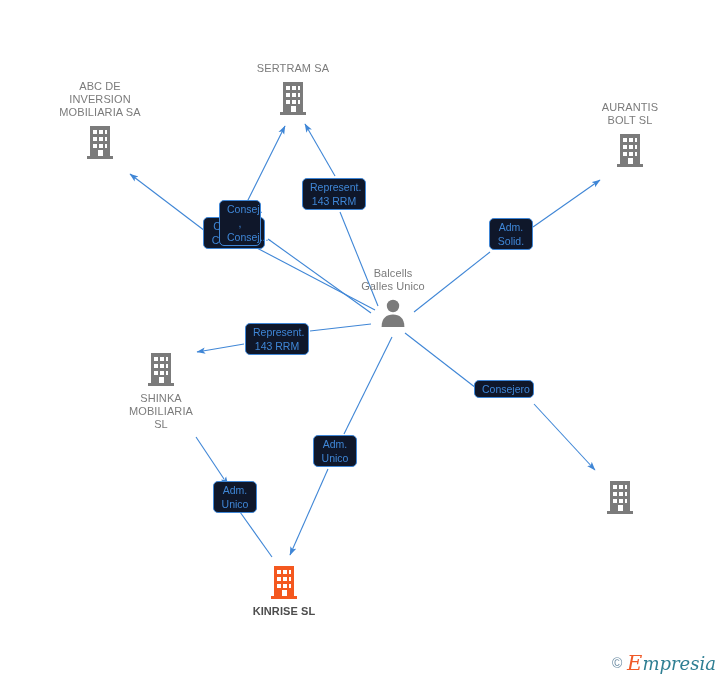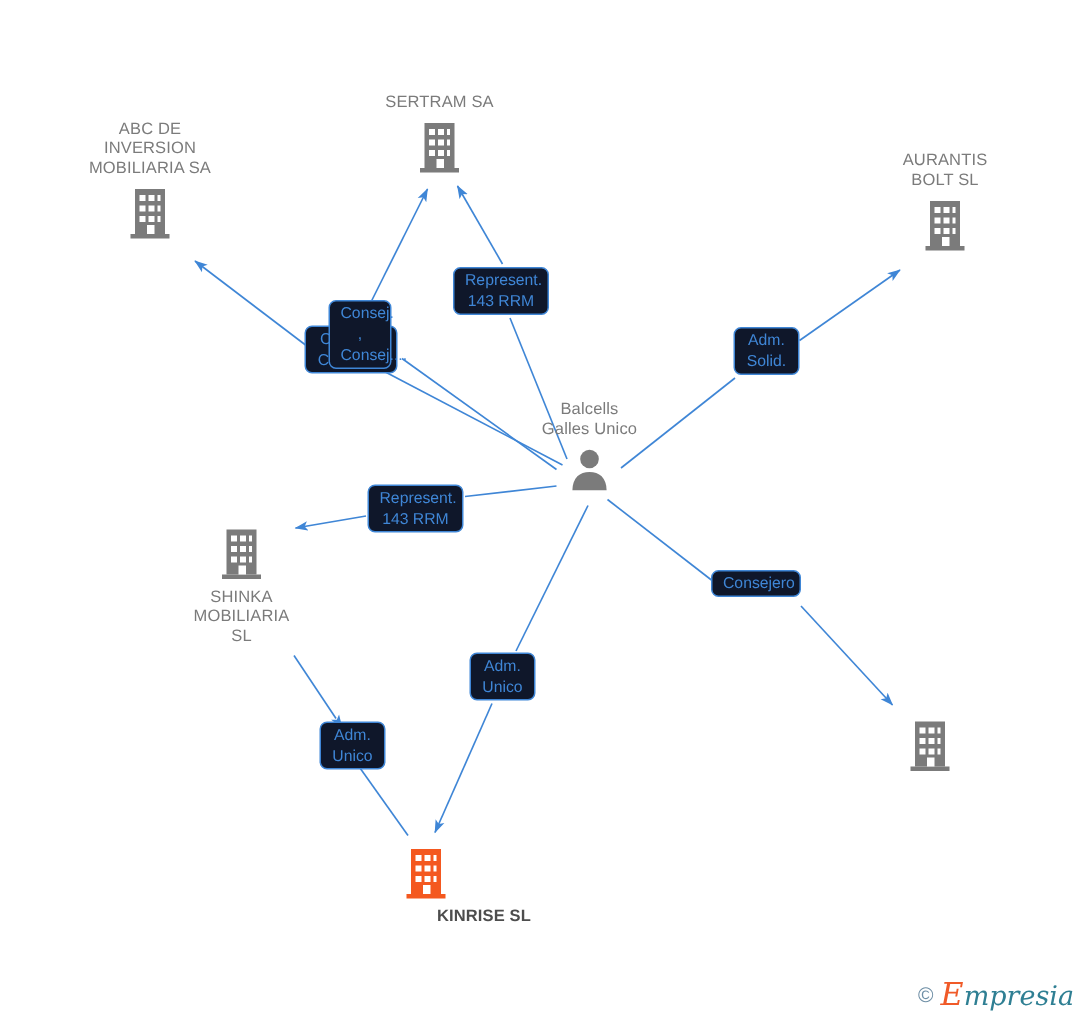--- a/index.html
+++ b/index.html
@@ -41,21 +41,20 @@
   }
   .node .glyph {
     display: block;
     line-height: 0;
   }
   .node.label-above .caption { margin-bottom: 4px; text-align: center; }
   .node.label-below .caption { margin-top: 4px; }
   .node.focal .caption {
     color: #4d4d4d;
     font-weight: bold;
-    text-align: right;
   }
   .chip {
     position: absolute;
     border: 1px solid #3f86d6;
     border-radius: 5px;
     background: #0f172a;
     color: #3f86d6;
     font-size: 10.5px;
     line-height: 14px;
     text-align: center;

